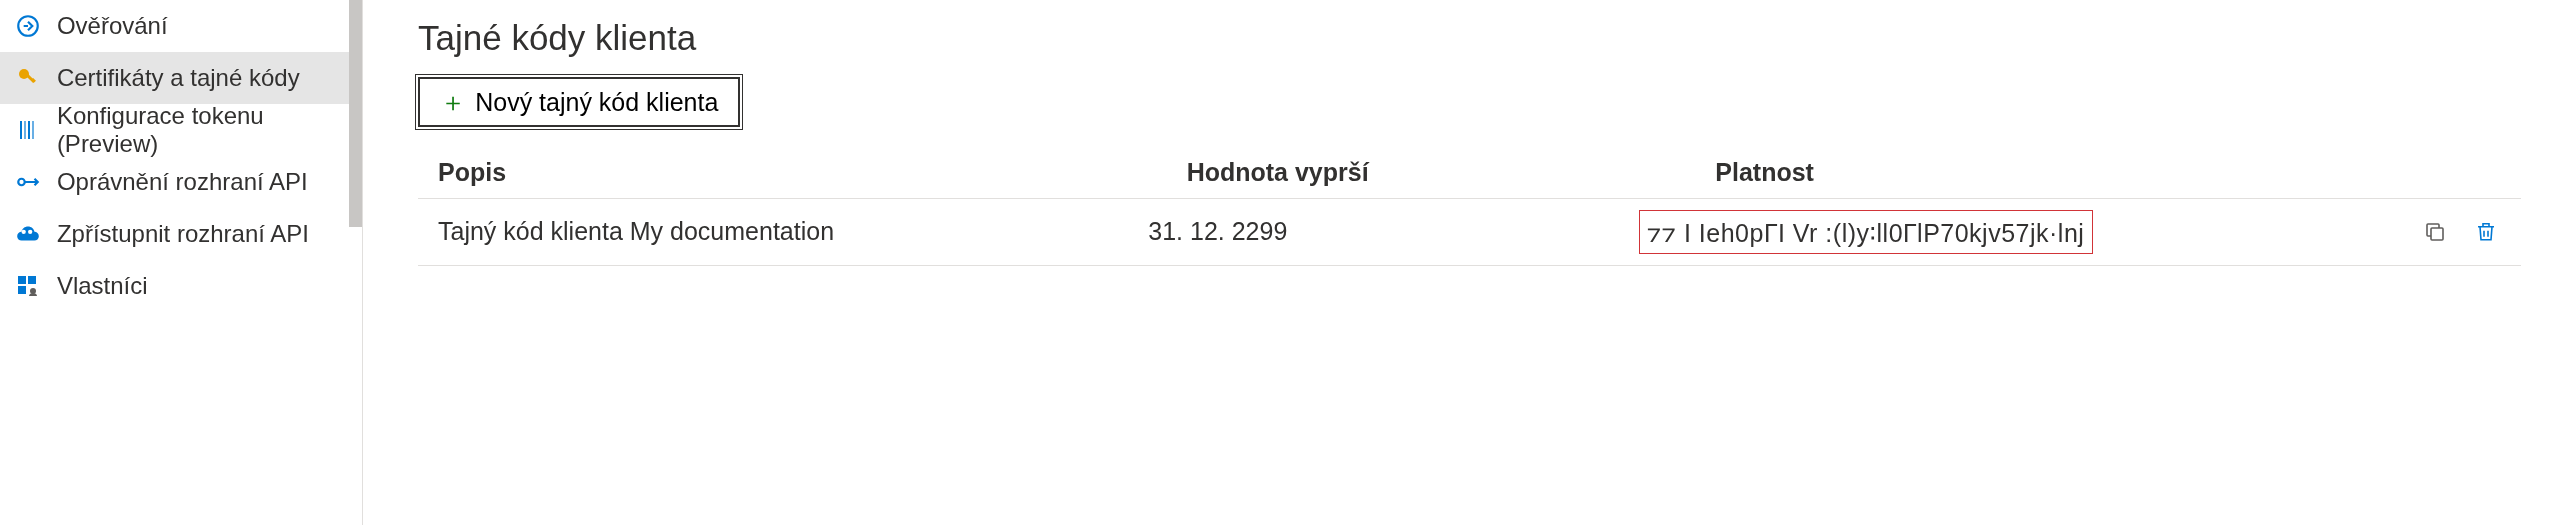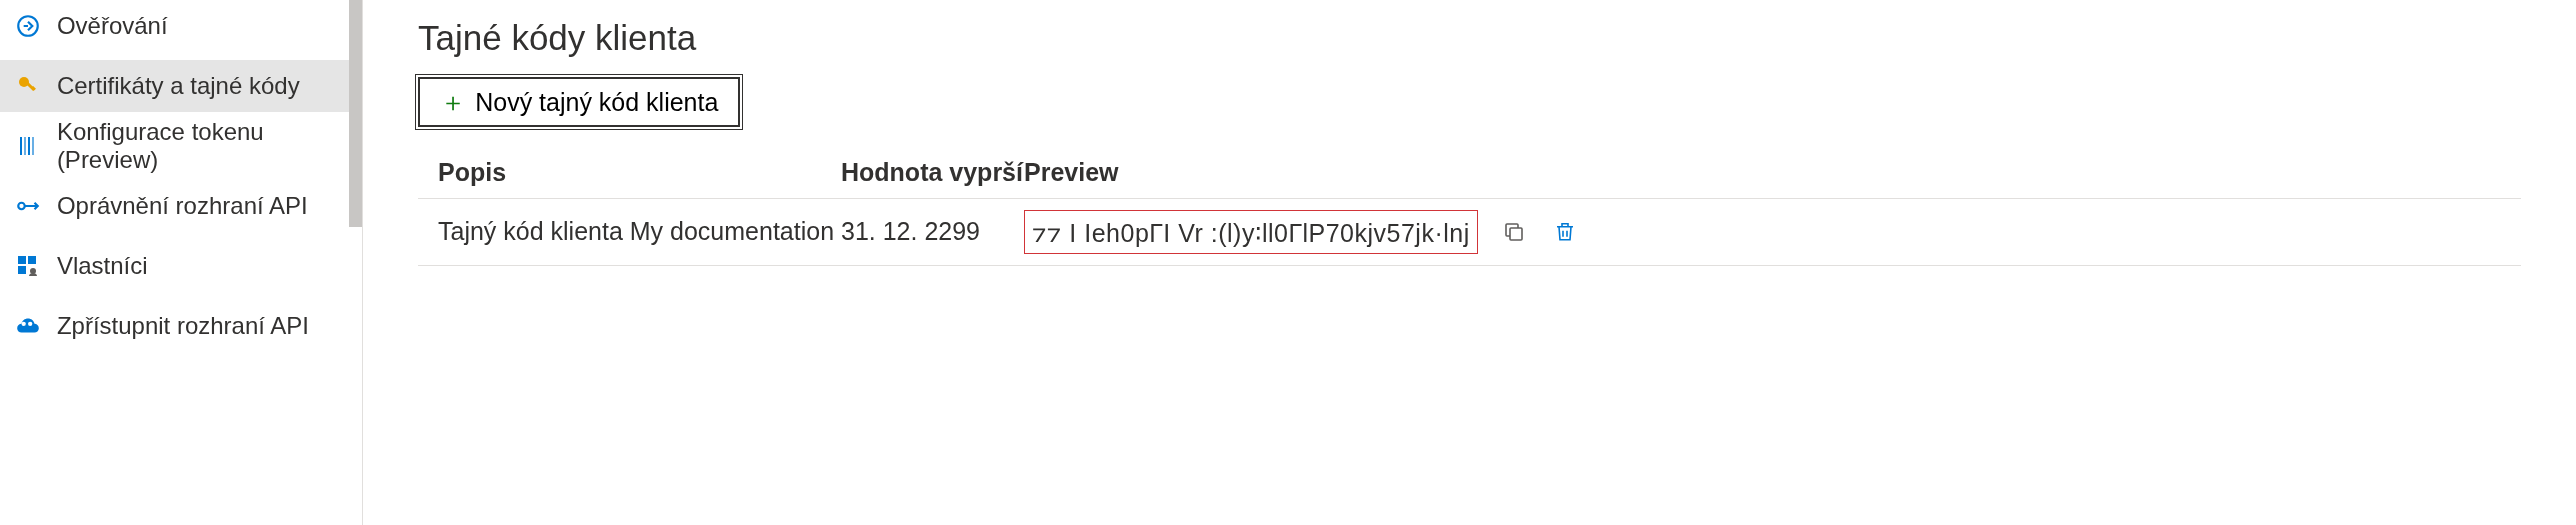--- a/index.html
+++ b/index.html
@@ -11,21 +11,20 @@
       width: 2576px;
       background: #fff;
       font-size: 25px;
     }
     .sidebar {
       width: 363px;
       border-right: 0.9px solid #e1dfdd;
       display: flex;
       flex-direction: column;
       position: relative;
-      gap: 8px;
     }
     .sidebar-item {
       display: flex;
       align-items: center;
       height: 52px;
       padding: 0 14.7px;
       cursor: pointer;
       gap: 14.7px;
     }
     .sidebar-item.active { background: #e5e5e5; }
@@ -74,20 +73,21 @@
       font-size: 25px;
       gap: 9.2px;
       margin-bottom: 20px;
     }
     .plus-icon { color: #107c10; font-size: 26px; font-weight: 300; }
     .table { width: 100%; }
     .table-header-row, .table-row {
       display: flex;
       align-items: center;
       padding: 11px 20px;
+      justify-content: space-between;
     }
     .table-header-row {
       font-weight: 600;
       border-bottom: 0.9px solid #e1dfdd;
     }
     .table-row { border-bottom: 0.9px solid #e1dfdd; }
     .col-desc { flex: 0 0 403px; }
     .col-exp { flex: 0 0 183px; }
     .col-val { flex: 0 0 339px; display:flex; align-items:center; }
     .col-actions { flex: 0 0 101px; display: flex; gap: 22px; justify-content:flex-end; }
@@ -147,55 +147,55 @@
     <span class="sidebar-icon">
       <svg width="26" height="26" viewBox="0 0 24 24" fill="none">
           <circle cx="6" cy="12" r="3" stroke="#0078d4" stroke-width="2"></circle>
           <path d="M9 12h12M18 9l3 3-3 3" stroke="#0078d4" stroke-width="2"></path>
         </svg>
     </span>
     <span class="sidebar-label">Oprávnění rozhraní API</span>
   </div>
   <div class="sidebar-item">
     <span class="sidebar-icon">
+      <svg width="26" height="26" viewBox="0 0 24 24" fill="#0078d4">
+          <path d="M6 18c-2 0-4-1.5-4-4s2-4 4-4c.5-3 3-5 6-5s5.5 2 6 5c2 0 4 1.5 4 4s-2 4-4 4H6z"></path>
+          <circle cx="8" cy="10" r="2" fill="#fff"></circle>
+          <circle cx="14" cy="10" r="2" fill="#fff"></circle>
+        </svg>
+    </span>
+    <span class="sidebar-label">Zpřístupnit rozhraní API</span>
+  </div>
+  <div class="sidebar-item">
+    <span class="sidebar-icon">
       <svg width="24" height="24" viewBox="0 0 24 24" fill="#0078d4">
           <rect x="2" y="2" width="8" height="8"></rect>
           <rect x="12" y="2" width="8" height="8"></rect>
           <rect x="2" y="12" width="8" height="8"></rect>
           <circle cx="17" cy="17" r="3" fill="#605e5c"></circle>
           <path d="M13 22c0-2 2-3 4-3s4 1 4 3" fill="#605e5c"></path>
         </svg>
     </span>
     <span class="sidebar-label">Vlastníci</span>
   </div>
-  <div class="sidebar-item">
-    <span class="sidebar-icon">
-      <svg width="26" height="26" viewBox="0 0 24 24" fill="#0078d4">
-          <path d="M6 18c-2 0-4-1.5-4-4s2-4 4-4c.5-3 3-5 6-5s5.5 2 6 5c2 0 4 1.5 4 4s-2 4-4 4H6z"></path>
-          <circle cx="8" cy="10" r="2" fill="#fff"></circle>
-          <circle cx="14" cy="10" r="2" fill="#fff"></circle>
-        </svg>
-    </span>
-    <span class="sidebar-label">Zpřístupnit rozhraní API</span>
-  </div>
   <div class="scroll-indicator"></div>
 </div>
 
 <div class="main">
   <h2 class="page-title">Tajné kódy klienta</h2>
   <button class="add-button">
     <span class="plus-icon">＋</span>
     <span>Nový tajný kód klienta</span>
   </button>
 
   <div class="table">
     <div class="table-header-row">
       <div class="col-desc">Popis</div>
       <div class="col-exp">Hodnota vyprší</div>
-      <div class="col-val">Preview</div>
+      <div class="col-val">Platnost</div>
       <div class="col-actions"></div>
     </div>
     <div class="table-row">
       <div class="col-desc">Tajný kód klienta My documentation</div>
       <div class="col-exp">31. 12. 2299</div>
       <div class="col-val">
         <span class="secret-value">⁊⁊ I Ieh0pГI Vr :(l)y∶ll0ГlP70kjv57jk·lnj</span>
       </div>
       <div class="col-actions">
         <span class="icon-btn">

